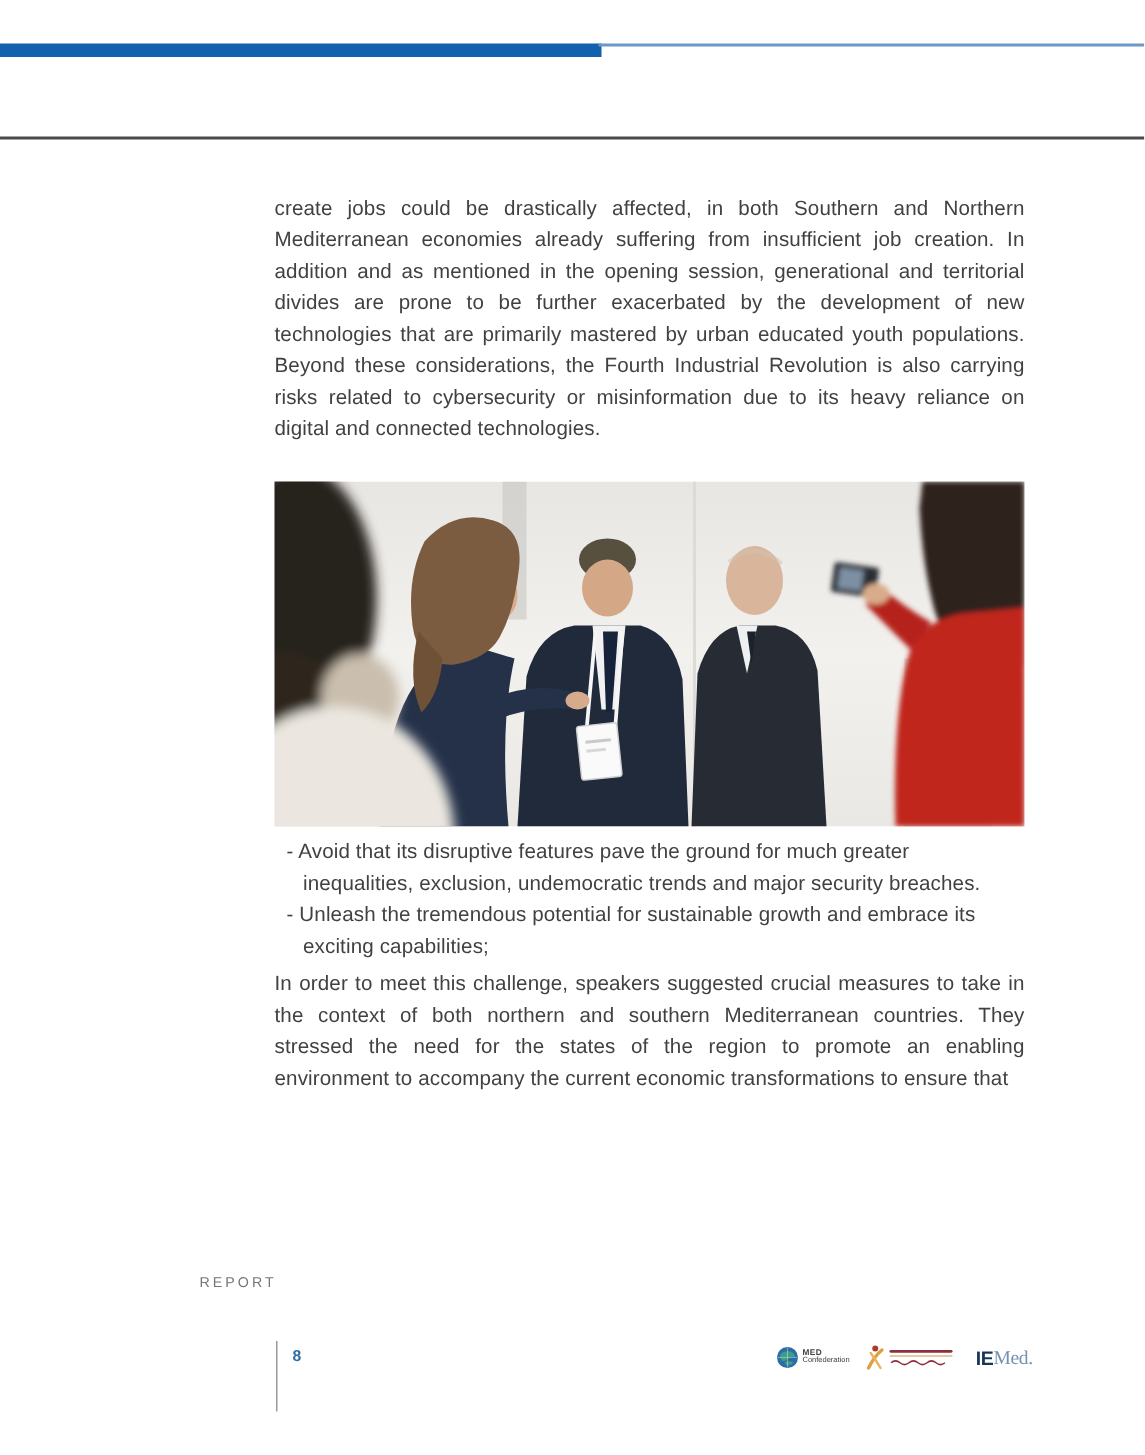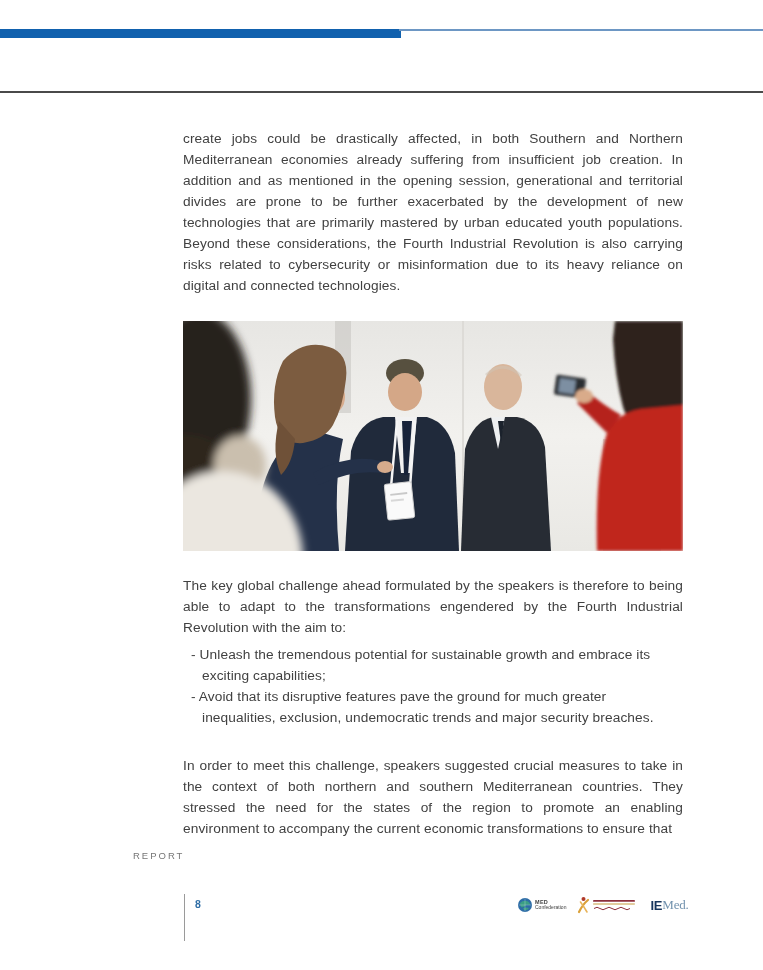--- a/index.html
+++ b/index.html
@@ -23,21 +23,21 @@
     letter-spacing:.1px;
   }
   .para{margin:0;text-align:justify;}
   .photo-figure{margin:25px 0 0 0;width:500px;height:230px;}
   .photo-figure svg{display:block;}
   .para-2{margin-top:24px;}
   .bullet-list{margin-top:6px;}
   .bullet-item{
     padding-left:19px;text-indent:-11px;text-align:left;margin:0;
   }
-  .para-3{margin-top:27px;}
+  .para-3{margin-top:4px;}
 
   
   .report-label{
     position:absolute;left:133px;top:850px;
     font-size:9.5px;letter-spacing:2px;color:#767676;
   }
   .footer-vline{position:absolute;left:184px;top:894px;width:1px;height:47px;background:#9a9a9a;}
   .page-number{
     position:absolute;left:195px;top:898px;
     font-size:10.5px;font-weight:700;color:#2f6ea6;
@@ -134,25 +134,24 @@
 
         <g filter="url(#b4)">
           <ellipse cx="16" cy="78" rx="52" ry="88" fill="#27221e"></ellipse>
           <ellipse cx="2" cy="205" rx="70" ry="92" fill="#2e261c"></ellipse>
           <ellipse cx="57" cy="144" rx="26" ry="29" fill="#cabfae"></ellipse>
           <ellipse cx="40" cy="238" rx="80" ry="88" fill="#ebe7e0"></ellipse>
         </g>
       </svg>
     </figure>
 
-    <p class="para para-2">The key global challenge ahead formulated by the speakers is therefore to being able to adapt to the transformations engendered by the Fourth Industrial Revolution with the aim to:</p>
 
     <div class="bullet-list">
+      <p class="bullet-item"><span>-</span> <span>Avoid that its disruptive features pave the ground for much greater inequalities, exclusion, undemocratic trends and major security breaches.</span></p>
       <p class="bullet-item"><span>-</span> <span>Unleash the tremendous potential for sustainable growth and embrace its exciting capabilities;</span></p>
-      <p class="bullet-item"><span>-</span> <span>Avoid that its disruptive features pave the ground for much greater inequalities, exclusion, undemocratic trends and major security breaches.</span></p>
     </div>
 
     <p class="para para-3">In order to meet this challenge, speakers suggested crucial measures to take in the context of both northern and southern Mediterranean countries. They stressed the need for the states of the region to promote an enabling environment to accompany the current economic transformations to ensure that</p>
 
   </main>
 
   <span class="report-label">REPORT</span>
   <div class="footer-vline"></div>
   <span class="page-number">8</span>
 

